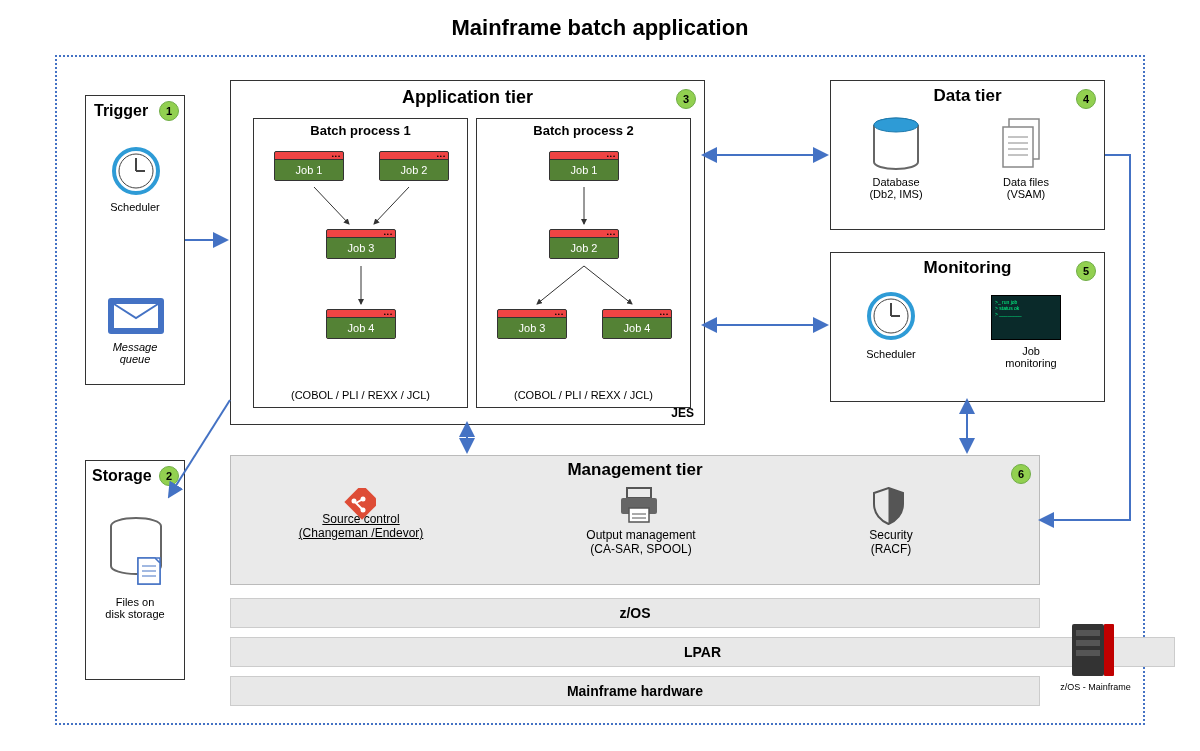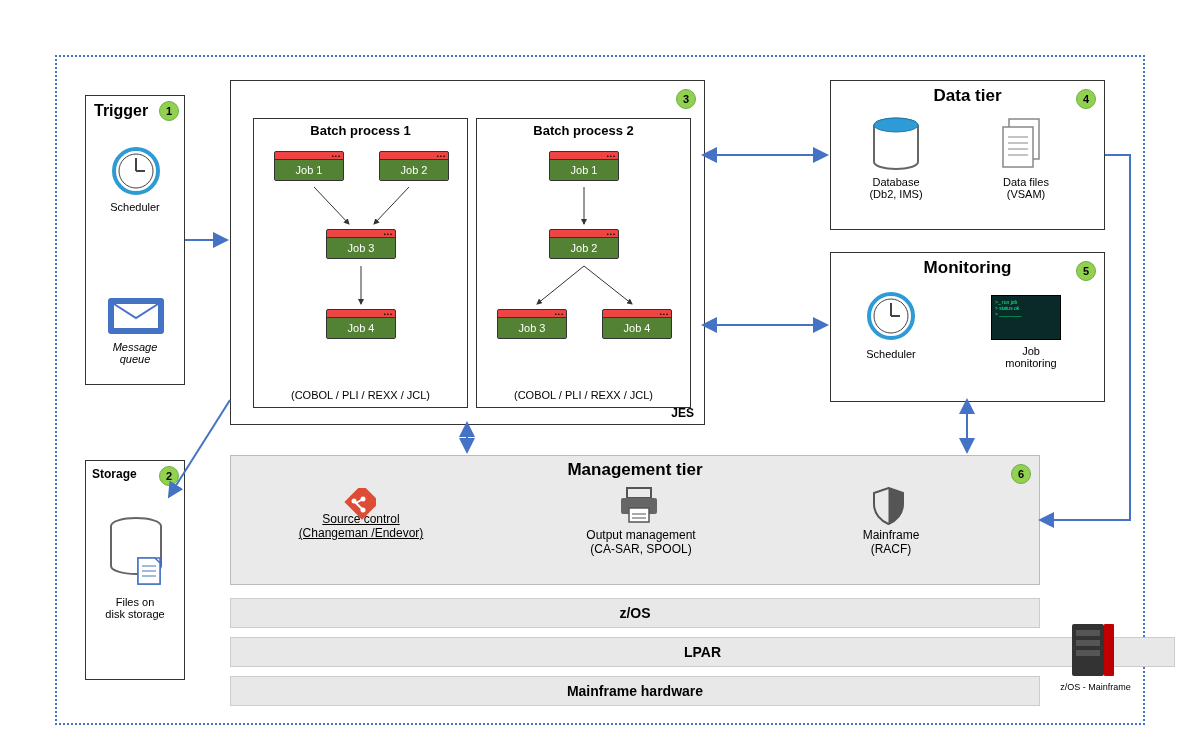--- a/index.html
+++ b/index.html
@@ -16,20 +16,21 @@
 .job-body { background: #548235; color: #fff; font-size: 11px; text-align: center; padding: 4px 0; }
 .grey-bar { position: absolute; background: #E8E8E8; border: 1px solid #ccc; text-align: center; font-weight: bold; font-size: 14px; padding: 6px 16px; }
 .arrow-svg { position: absolute; top: 0; left: 0; width: 1200px; height: 751px; pointer-events: none; }
 .icon-label { font-size: 11px; text-align: center; }
 .caption { font-size: 11px; text-align: center; }
 </style>
 </head>
 <body>
 
 <div class="canvas">
+  <div class="title">Mainframe batch application</div>
   <div class="outer-border"></div>
 
   <div class="box" style="top:95px; left:85px; width:100px; height:290px;">
     <div class="badge" style="top:5px; right:5px;">1</div>
     <div class="box-title" style="font-size:16px; padding-top:6px; text-align:left; padding-left:8px;">Trigger</div>
 
     <div style="position:absolute; top:50px; left:25px; width:50px; height:50px;">
       <svg viewBox="0 0 50 50">
           <circle cx="25" cy="25" r="22" fill="none" stroke="#2E9BD6" stroke-width="4"></circle>
           <circle cx="25" cy="25" r="17" fill="#fff" stroke="#444" stroke-width="1"></circle>
@@ -45,38 +46,39 @@
           <rect x="8" y="8" width="44" height="24" fill="#fff"></rect>
           <polyline points="8,8 30,22 52,8" fill="none" stroke="#4472C4" stroke-width="2"></polyline>
         </svg>
     </div>
     <div class="icon-label" style="position:absolute; top:245px; width:100%; white-space:pre-line;font-style:italic;">Message
 queue</div>
   </div>
 
   <div class="box" style="top:460px; left:85px; width:100px; height:220px;">
     <div class="badge" style="top:5px; right:5px;">2</div>
-    <div class="box-title" style="font-size:12px; padding-top:6px; text-align:left; padding-left:6px;">Storage</div>
+    <div class="box-title" style="font-size:16px; padding-top:6px; text-align:left; padding-left:6px;">Storage</div>
     <div style="position:absolute; top:55px; left:20px; width:60px; height:70px;">
       <svg viewBox="0 0 60 70">
           <ellipse cx="30" cy="10" rx="25" ry="8" fill="#fff" stroke="#666" stroke-width="2"></ellipse>
           <path d="M5,10 L5,50 A25,8 0 0,0 55,50 L55,10" fill="#fff" stroke="#666" stroke-width="2"></path>
           <rect x="32" y="42" width="22" height="26" fill="#fff" stroke="#4472C4" stroke-width="1.5"></rect>
           <polygon points="32,42 49,42 54,47 54,68 32,68" fill="#fff" stroke="#4472C4" stroke-width="1.5"></polygon>
           <line x1="36" y1="50" x2="50" y2="50" stroke="#4472C4"></line>
           <line x1="36" y1="55" x2="50" y2="55" stroke="#4472C4"></line>
           <line x1="36" y1="60" x2="50" y2="60" stroke="#4472C4"></line>
         </svg>
     </div>
     <div class="icon-label" style="position:absolute; top:135px; width:100%; white-space:pre-line;">Files on
 disk storage</div>
   </div>
 
   <div class="box" style="top:80px; left:230px; width:475px; height:345px;">
     <div class="badge" style="top:8px; right:8px;">3</div>
+    <div class="box-title" style="font-size:18px; padding-top:6px;">Application tier</div>
     <div style="position:absolute; bottom:4px; right:10px; font-size:12px; font-weight:bold;">JES</div>
 
     <div class="box" style="top:37px; left:15px; width:215px; height:290px;margin-left:7px;">
       <div class="box-title" style="font-size:13px; padding:4px 0;">Batch process 1</div>
 
       <div class="job-window" style="position:absolute; top:32px; left:20px; width:70px;">
         <div class="job-header">
             <span class="job-dots">•••</span>
           </div>
         <div class="job-body">Job 1</div>
@@ -228,21 +230,21 @@
     </div>
     <div class="icon-label" style="position:absolute; top:72px; left:310px; width:200px; white-space:pre-line; font-size:12px;">Output management
 (CA-SAR, SPOOL)</div>
 
     <div style="position:absolute; top:30px; left:640px; width:35px; height:40px;">
       <svg viewBox="0 0 35 40">
           <path d="M17.5,2 L32,7 L32,18 C32,28 25,35 17.5,38 C10,35 3,28 3,18 L3,7 Z" fill="none" stroke="#555" stroke-width="2"></path>
           <path d="M17.5,2 L32,7 L32,18 C32,28 25,35 17.5,38 Z" fill="#555"></path>
         </svg>
     </div>
-    <div class="icon-label" style="position:absolute; top:72px; left:580px; width:160px; white-space:pre-line; font-size:12px;">Mainframe
+    <div class="icon-label" style="position:absolute; top:72px; left:580px; width:160px; white-space:pre-line; font-size:12px;">Security
 (RACF)</div>
   </div>
 
   <div class="grey-bar" style="top:598px; left:230px; width:810px;">z/OS</div>
   <div class="grey-bar" style="top:637px; left:230px; width:945px;">LPAR</div>
   <div class="grey-bar" style="top:676px; left:230px; width:810px;">Mainframe hardware</div>
 
   <div style="position:absolute; top:620px; left:1068px; width:50px; height:60px;">
     <svg viewBox="0 0 50 60">
         <rect x="4" y="4" width="32" height="52" fill="#333" rx="2"></rect>

